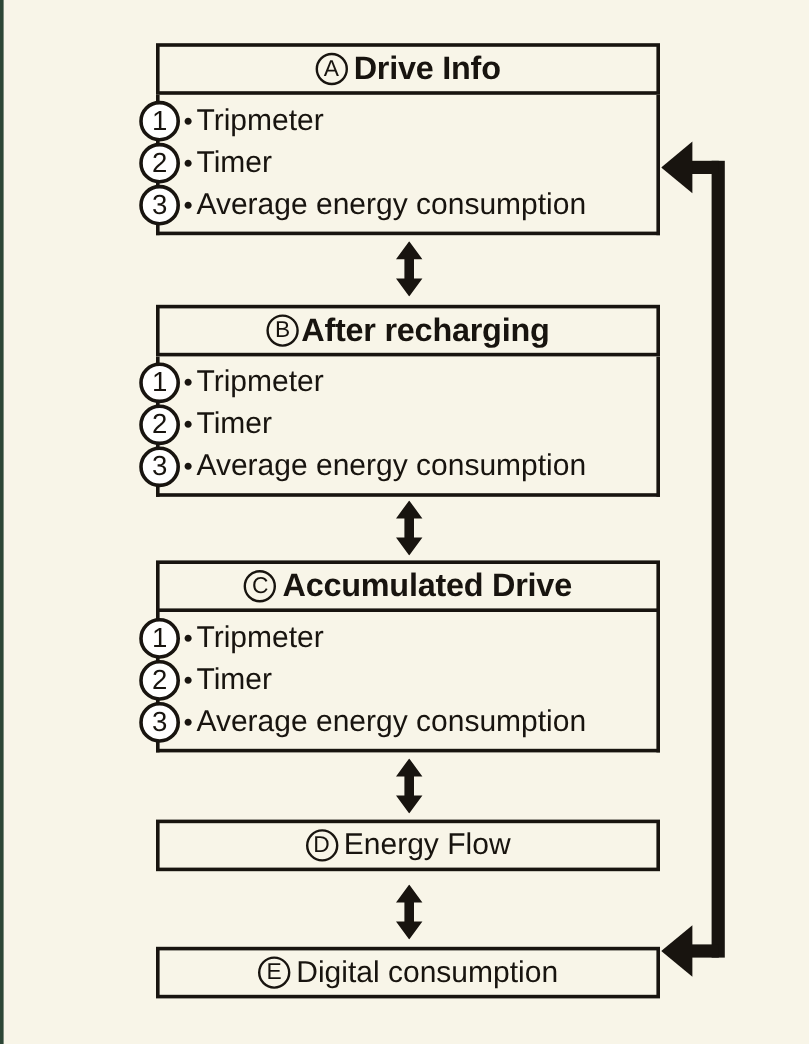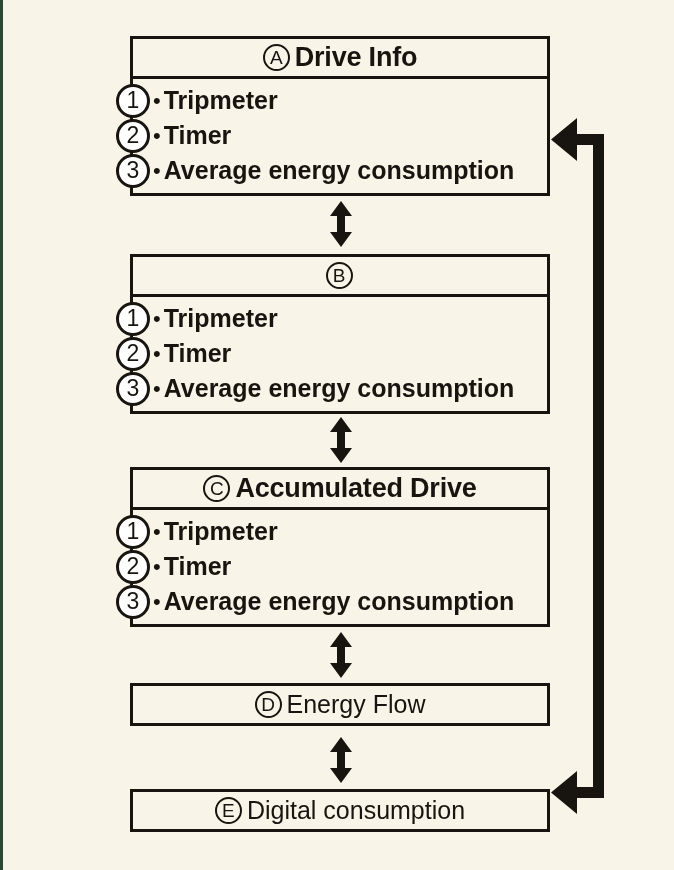--- a/index.html
+++ b/index.html
@@ -107,21 +107,21 @@
     padding-left: 20px;
   }
   .bullet-dot {
     font-size: 22px;
     color: #18140F;
     line-height: 1;
     margin-right: 3px;
   }
   .bullet-text {
     font-size: 25px;
-    font-weight: bold;
+    font-weight: normal;
     color: #18140F;
     line-height: 1;
     white-space: nowrap;
   }
 
   
   .num-badge {
     position: absolute;
     left: -17px;
     top: 50%;
@@ -188,20 +188,21 @@
 
   <div class="dbl-arrow" style="left:323px; top:201px;">
     <svg width="30" height="46" viewBox="0 0 30 46">
       <polygon points="15,0 26,15 19,15 19,31 26,31 15,46 4,31 11,31 11,15 4,15" fill="#18140F"></polygon>
     </svg>
   </div>
 
   <div class="node" style="left:127px; top:254px; width:420px;">
     <div class="node-header">
       <span class="letter-badge tight">B</span>
+      <span class="title-bold">After recharging</span>
     </div>
     <div class="node-body">
       <div class="bullet-row">
         <span class="num-badge">1</span>
         <span class="bullet-dot">•</span>
         <span class="bullet-text">Tripmeter</span>
       </div>
       <div class="bullet-row">
         <span class="num-badge">2</span>
         <span class="bullet-dot">•</span>

